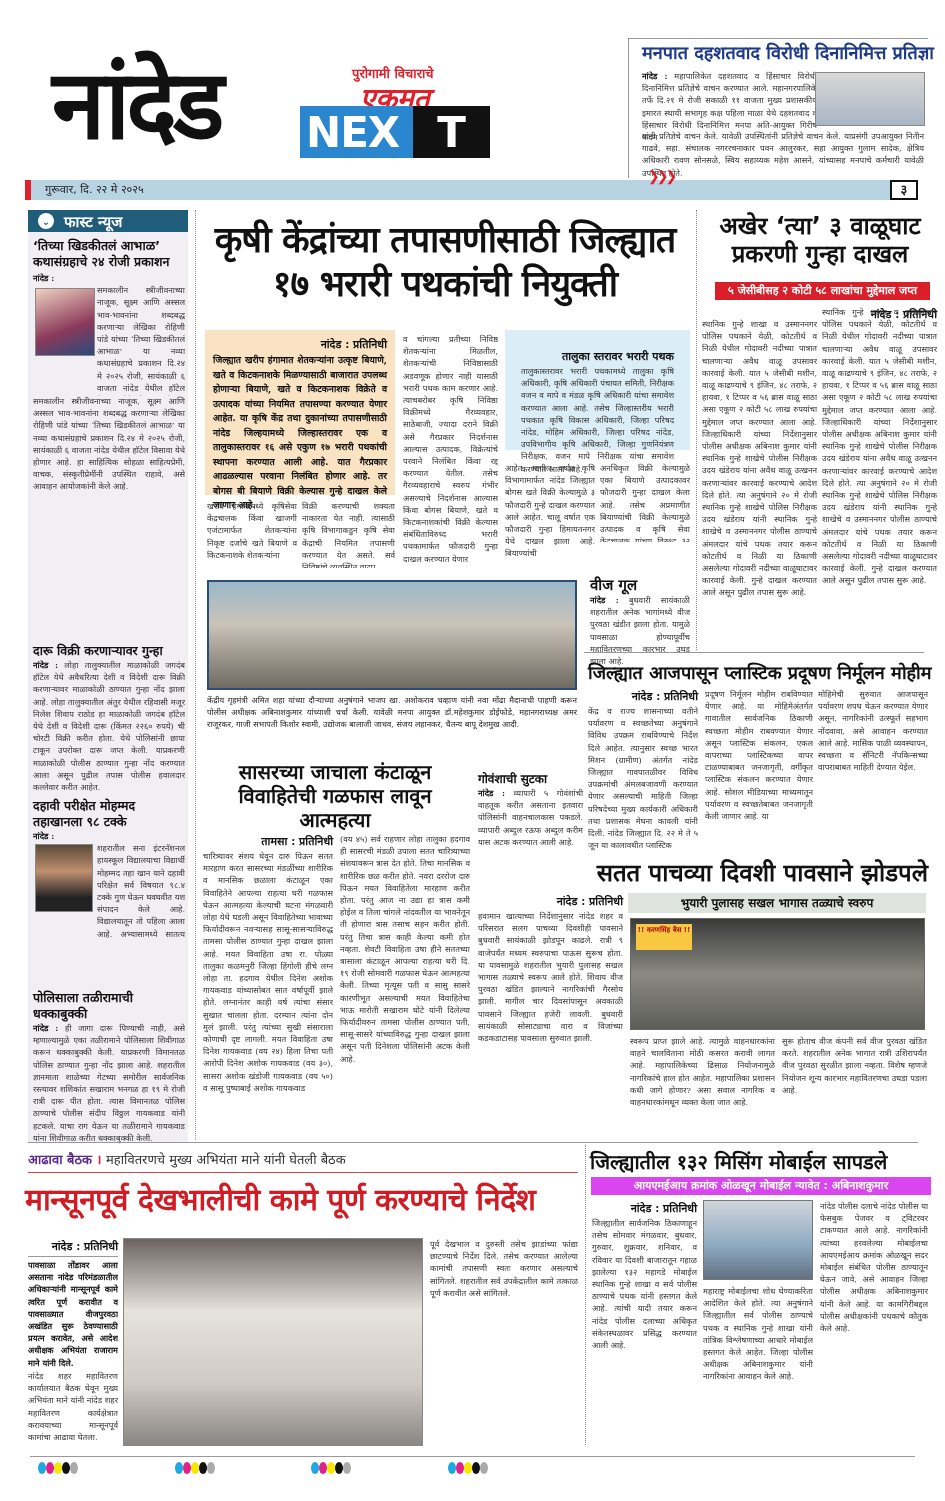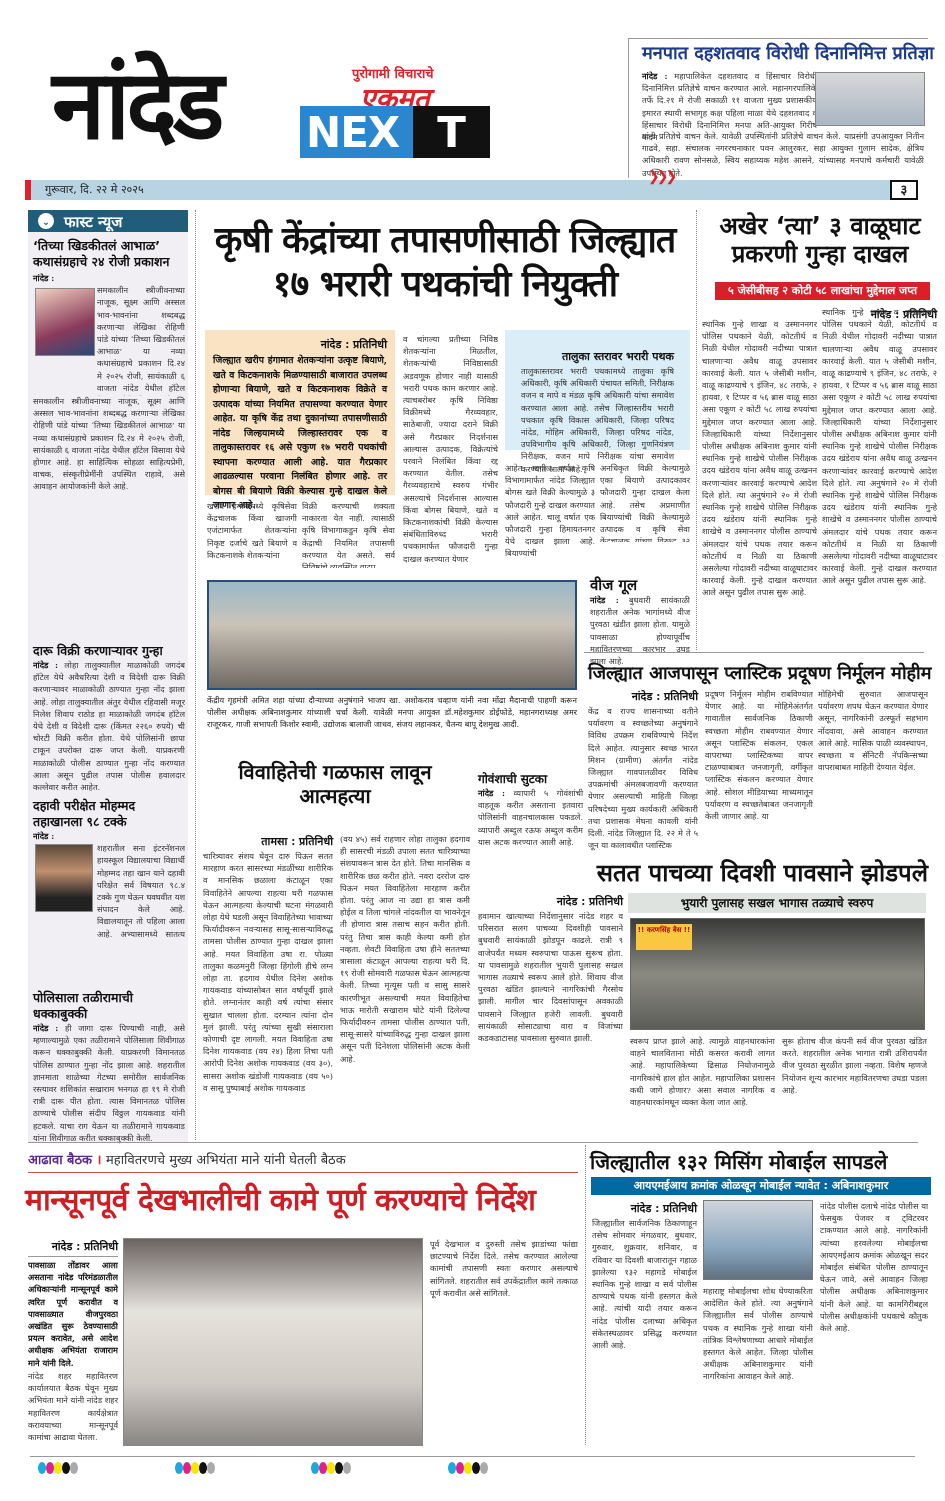--- a/index.html
+++ b/index.html
@@ -42,21 +42,21 @@
 .rain-photo{left:630px;top:918px;width:295px;height:112px;background:linear-gradient(180deg,#3a3a3a,#8a8a82 50%,#5d5d58);border:1px solid #666}
 .hoarding{left:636px;top:924px;width:56px;height:26px;background:#f8c840;color:#b01010;font-size:7px;font-weight:bold;text-align:center;line-height:12px}
 .aadhava{left:28px;top:1150px;width:540px;font-size:13px;font-weight:bold;white-space:nowrap}
 .aadhava .tag{color:#5b2a8a}
 .aadhava .bar{color:#e0202a}
 .aadhava .rest{color:#333;font-weight:normal}
 .rule{height:1px;background:#999}
 .monsoon-head{left:25px;top:1178px;width:560px;font-size:30px;color:#d01c24;font-weight:bold;white-space:nowrap;letter-spacing:-0.5px}
 .meet-photo{left:123px;top:1238px;width:300px;height:208px;background:linear-gradient(180deg,#6b6461 0%,#e6e2dc 35%,#cfcac4 70%,#8a8683 100%);border:1px solid #888}
 .missing-head{left:590px;top:1148px;width:345px;font-size:20px;font-weight:bold;color:#111;white-space:nowrap}
-.green-strip{left:591px;top:1177px;width:340px;height:18px;background:#0369a1;color:#fff;font-size:11px;font-weight:bold;text-align:center;line-height:18px}
+.green-strip{left:591px;top:1177px;width:340px;height:18px;background:#d946ef;color:#fff;font-size:11px;font-weight:bold;text-align:center;line-height:18px}
 .mob-photo{left:703px;top:1200px;width:110px;height:80px;background:linear-gradient(180deg,#d0d5dc,#8aa7bf 60%,#607080);border:1px solid #777}
 .dotsep{position:absolute;border-left:1px dotted #888}
 .reg-marks{left:0;top:1462px;width:945px;height:20px}
 .regset{position:absolute;display:flex;gap:0}
 .regset span{width:8px;height:12px;border-radius:50%;display:inline-block}
 .foot-rule{left:30px;top:1456px;width:885px;height:1px;background:#999}
 </style>
 </head>
 <body>
 
@@ -151,20 +151,21 @@
 </div>
 <div class="abs body-text" style="left:705px;top:688px;width:108px;height:162px;overflow:hidden">प्रदूषण निर्मूलन मोहीम राबविण्यात येणार आहे. या मोहिमेअंतर्गत गावातील सार्वजनिक ठिकाणी स्वच्छता मोहीम राबवण्यात येणार असून प्लास्टिक संकलन, एकल वापराच्या प्लास्टिकच्या वापर टाळण्याबाबत जनजागृती, वर्गीकृत प्लास्टिक संकलन करण्यात येणार आहे. सोशल मीडियाच्या माध्यमातून पर्यावरण व स्वच्छतेबाबत जनजागृती केली जाणार आहे. या</div>
 <div class="abs body-text" style="left:818px;top:688px;width:110px;height:162px;overflow:hidden">मोहिमेची सुरुवात आजपासून पर्यावरण शपथ घेऊन करण्यात येणार असून, नागरिकांनी उत्स्फूर्त सहभाग नोंदवावा, असे आवाहन करण्यात आले आहे. मासिक पाळी व्यवस्थापन, स्वच्छता व सॅनिटरी नॅपकिन्सच्या वापराबाबत माहिती देण्यात येईल.</div>
 
 <div class="abs" style="left:478px;top:770px;width:105px">
   <div style="font-size:12px;font-weight:bold;color:#111">गोवंशाची सुटका</div>
   <div class="body-text"><span class="dateline">नांदेड :</span> <span>व्यापारी ५ गोवंशांची वाहतूक करीत असताना इतवारा पोलिसांनी वाहनचालकास पकडले. व्यापारी अब्दुल रऊफ अब्दुल करीम यास अटक करण्यात आली आहे.</span></div>
 </div>
 
 <div class="abs sas-head">
+  <div>सासरच्या जाचाला कंटाळून</div>
   <div>विवाहितेची गळफास लावून आत्महत्या</div>
 </div>
 <div class="abs" style="left:203px;top:833px;width:130px">
   <div class="sub-head-c">तामसा : प्रतिनिधी</div>
   <div class="body-text" style="height:300px;overflow:hidden">चारित्र्यावर संशय घेवून दारु पिऊन सतत मारहाण करत सासरच्या मंडळींच्या शारीरिक व मानसिक छळाला कंटाळून एका विवाहितेने आपल्या राहत्या घरी गळफास घेऊन आत्महत्या केल्याची घटना मंगळवारी लोहा येथे घडली असून विवाहितेच्या भावाच्या फिर्यादीवरून नवऱ्यासह सासू-सासऱ्याविरुद्ध तामसा पोलीस ठाण्यात गुन्हा दाखल झाला आहे. मयत विवाहिता उषा रा. पोळ्या तालुका कळमनुरी जिल्हा हिंगोली हीचे लग्न लोहा ता. हदगाव येथील दिनेश अशोक गायकवाड यांच्यासोबत सात वर्षापूर्वी झाले होते. लग्नानंतर काही वर्ष त्यांचा संसार सुखात चालला होता. दरम्यान त्यांना दोन मुलं झाली. परंतु त्यांच्या सुखी संसाराला कोणाची दृष्ट लागली. मयत विवाहिता उषा दिनेश गायकवाड (वय २४) हिला तिचा पती आरोपी दिनेश अशोक गायकवाड (वय ३०), सासरा अशोक खंडोजी गायकवाड (वय ५०) व सासू पुष्पाबाई अशोक गायकवाड</div>
 </div>
 <div class="abs body-text" style="left:340px;top:833px;width:130px;height:312px;overflow:hidden">(वय ४५) सर्व राहणार लोहा तालुका हदगाव ही सासरची मंडळी उपाला सतत चारित्र्याच्या संशयावरून त्रास देत होते. तिचा मानसिक व शारीरिक छळ करीत होते. नवरा दररोज दारु पिऊन मयत विवाहितेला मारहाण करीत होता. परंतु आज ना उद्या हा त्रास कमी होईल व तिला चांगले नांदवतील या भावनेतून ती होणारा त्रास तसाच सहन करीत होती. परंतु तिचा त्रास काही केल्या कमी होत नव्हता. शेवटी विवाहिता उषा हीने सततच्या त्रासाला कंटाळून आपल्या राहत्या घरी दि. १९ रोजी सोमवारी गळफास घेऊन आत्महत्या केली. तिच्या मृत्यूस पती व सासु सासरे कारणीभूत असल्याची मयत विवाहितेचा भाऊ मारोती सखाराम घोटे यांनी दिलेल्या फिर्यादीवरुन तामसा पोलीस ठाण्यात पती, सासू-सासरे यांच्याविरुद्ध गुन्हा दाखल झाला असून पती दिनेशला पोलिसांनी अटक केली आहे.</div>
 
 <div class="abs rain-head">सतत पाचव्या दिवशी पावसाने झोडपले</div>
 <div class="abs" style="left:478px;top:893px;width:145px">

